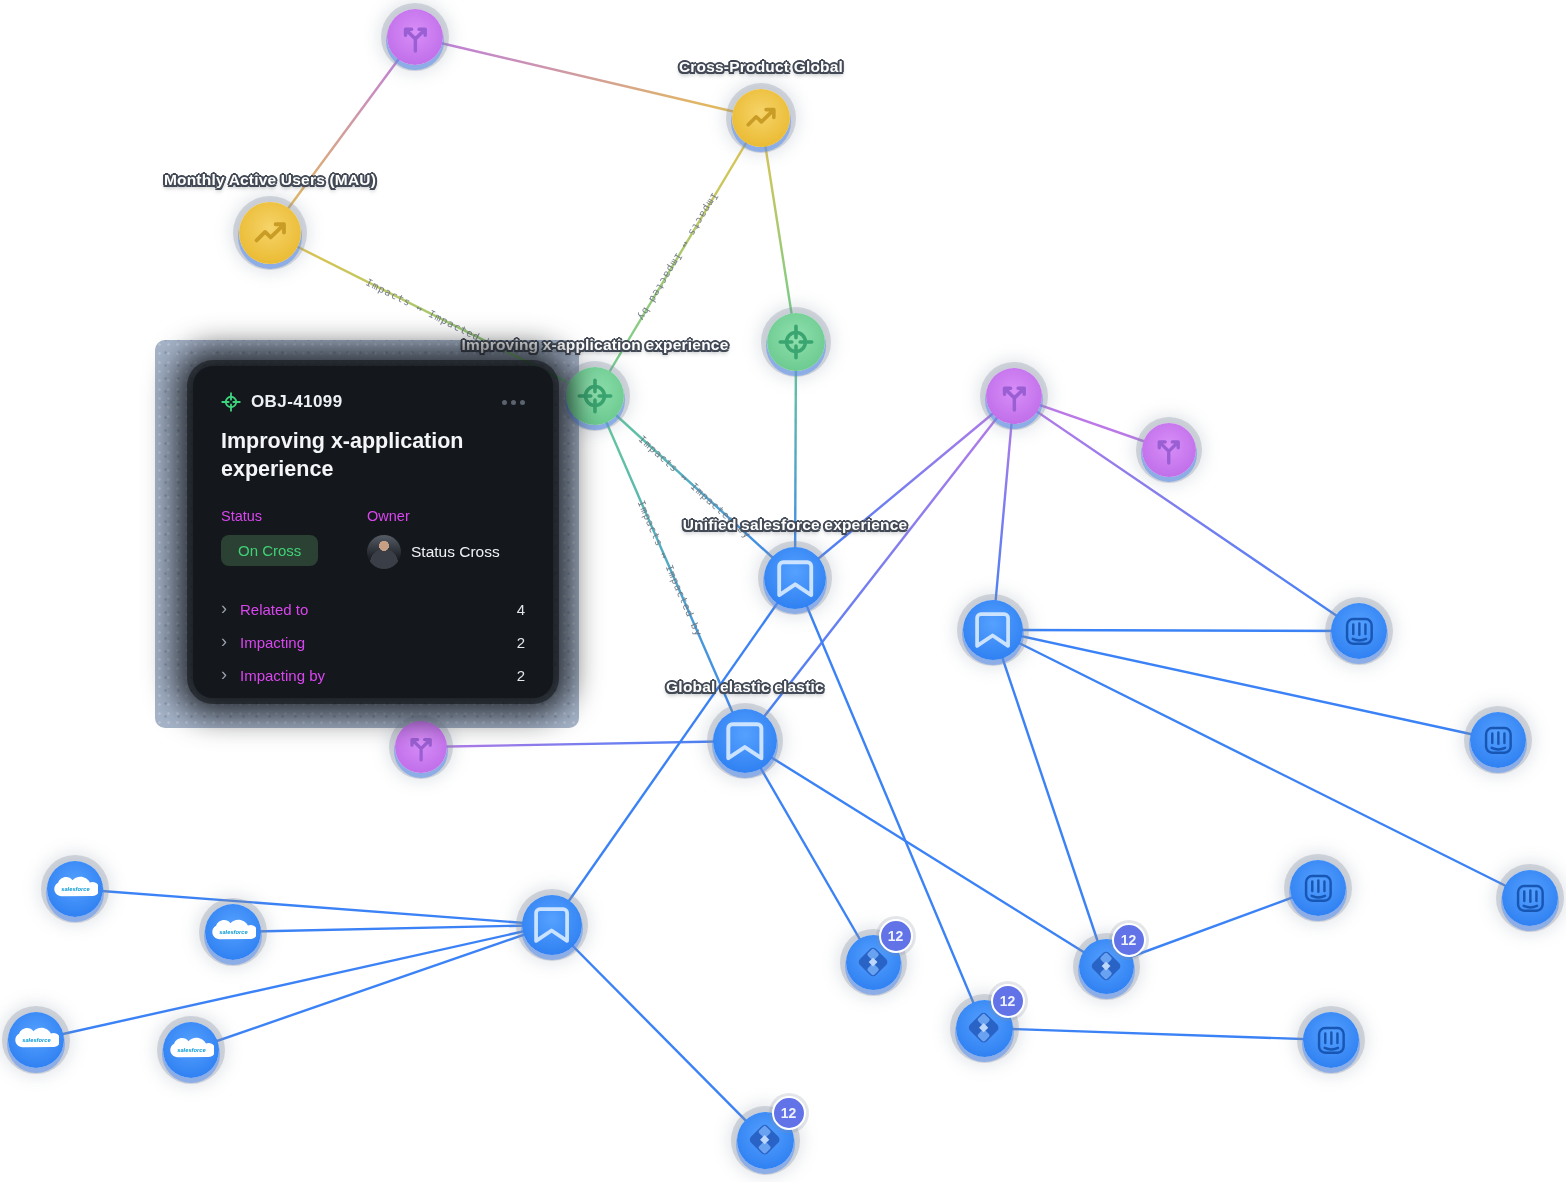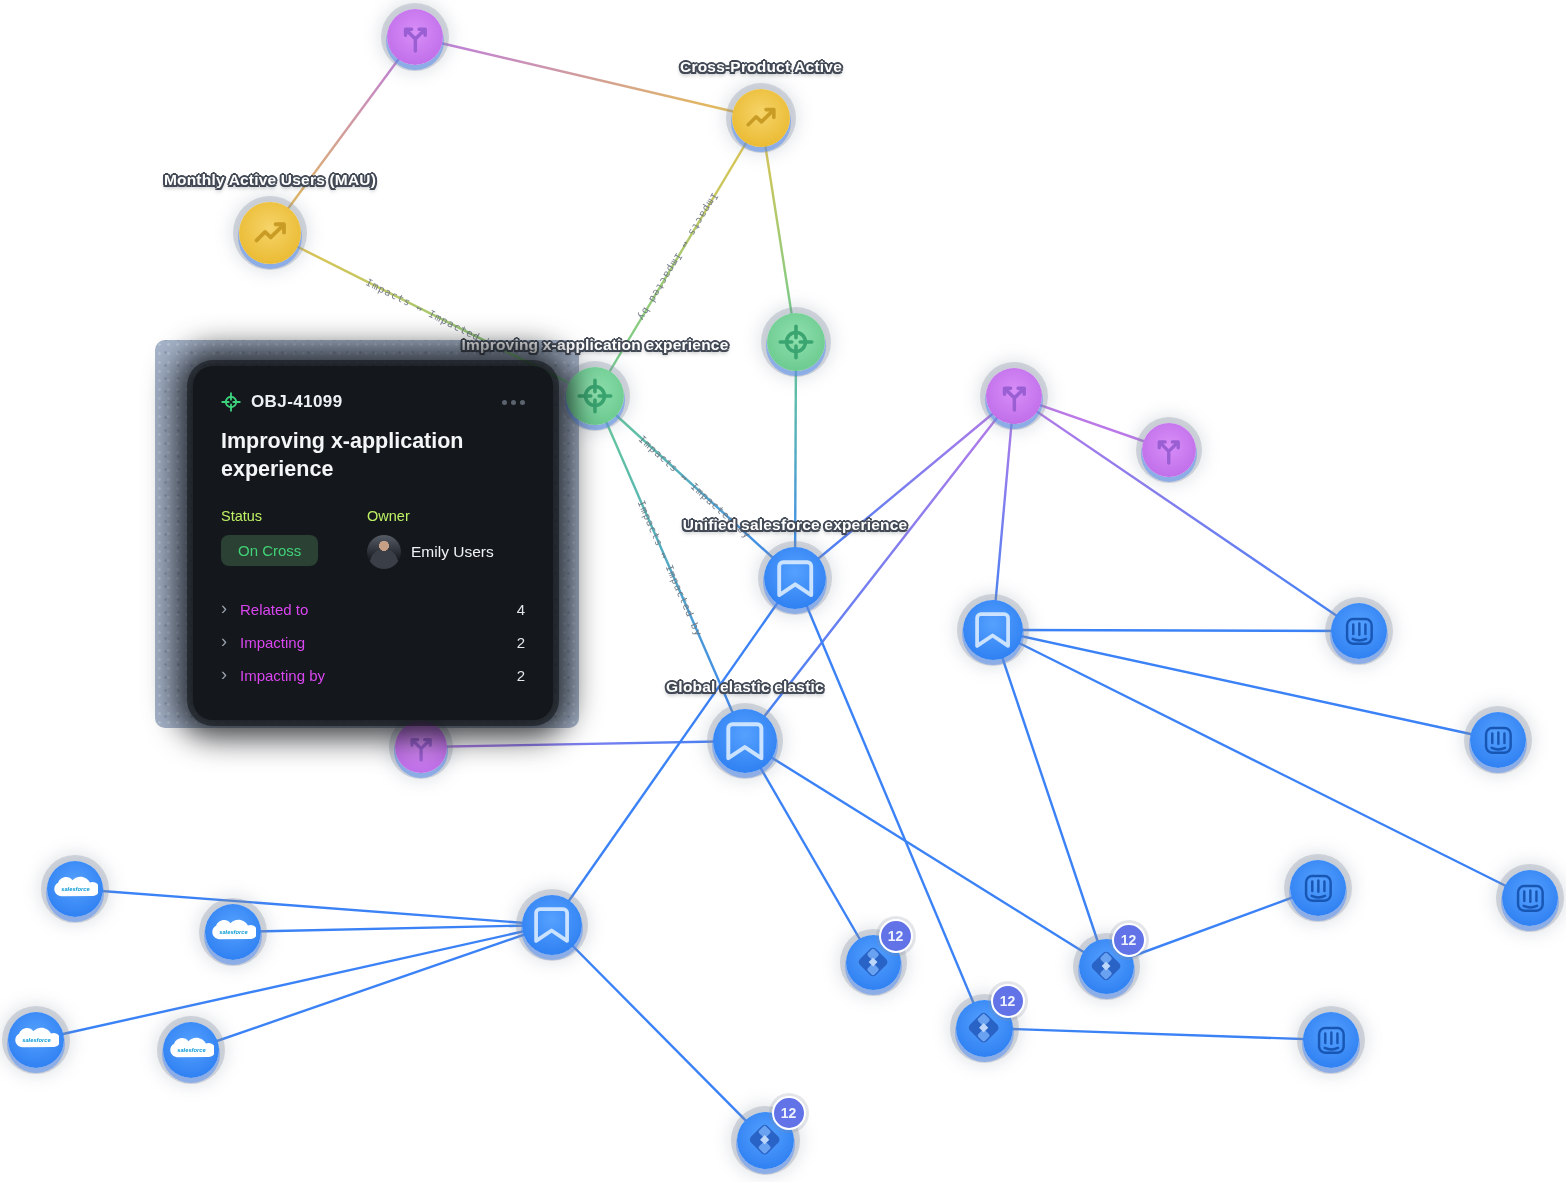--- a/index.html
+++ b/index.html
@@ -52,34 +52,34 @@
     text-shadow:
       -1.5px -1.5px 0 #434a56, 1.5px -1.5px 0 #434a56,
       -1.5px  1.5px 0 #434a56, 1.5px  1.5px 0 #434a56,
       -2px 0 0 #434a56, 2px 0 0 #434a56, 0 -2px 0 #434a56, 0 2px 0 #434a56,
       0 3px 4px rgba(50,56,66,.55);
   }
 
   
   .card{
     position:absolute;left:193px;top:366px;width:360px;min-height:318px;box-sizing:border-box;
-    background:#14171c;border-radius:20px;padding:26px 28px 28px;z-index:6;
+    background:#14171c;border-radius:20px;padding:26px 28px 6px;z-index:6;
     box-shadow:0 0 0 6px rgba(10,12,16,.5), 0 0 30px 18px rgba(10,12,16,.8);
     color:#eef1f4;
   }
   .card-head{display:flex;align-items:center;gap:10px;}
   .obj-icon{width:20px;height:20px;display:block;}
   .obj-icon svg{width:100%;height:100%;display:block;}
   .obj-ref{font-size:17px;font-weight:bold;letter-spacing:.4px;color:#eef1f4;}
   .menu-dots{margin-left:auto;display:flex;align-items:center;cursor:pointer;}
   .menu-dots i{width:5px;height:5px;border-radius:50%;background:#5b636e;display:inline-block;margin-left:4px;}
   .card-title{font-size:21.5px;font-weight:bold;color:#f3f5f7;margin:16px 0 24px;line-height:1.3;max-width:262px;}
   .meta{display:flex;}
   .meta-col:first-child{width:146px;}
-  .meta-label{font-size:14.5px;color:#bef264;margin-bottom:11px;}
+  .meta-label{font-size:14.5px;color:#d946ef;margin-bottom:11px;}
   .status-badge{
     display:inline-block;background:#2a4133;color:#41d277;
     font-size:15px;padding:7px 17px;border-radius:8px;
   }
   .owner{display:flex;align-items:center;gap:10px;font-size:15.5px;color:#f0f2f5;}
   .avatar{
     width:34px;height:34px;border-radius:50%;flex:0 0 auto;
     background:
       radial-gradient(circle at 50% 32%, #c79f85 0 17%, transparent 18%),
       radial-gradient(circle at 50% 82%, #3a3f47 0 42%, transparent 43%),
@@ -260,21 +260,21 @@
           </svg>
         </span>
       </div>
       <div class="node yellow" style="left: 732px; top: 89px; width: 58px; height: 58px;">
         <span class="nicon">
           <svg viewBox="-12 -12 24 24" fill="none" stroke="#c99c26" stroke-width="2.4" stroke-linecap="round" stroke-linejoin="round">
             <path d="M-8.5,4.5 L-3.2,-0.8 L0.3,2.6 L8.5,-5.4 M3.4,-5.6 H8.6 V-0.4"></path>
           </svg>
         </span>
       </div>
-      <div class="graph-label" style="left: 761px; top: 76px;">Cross-Product Active</div>
+      <div class="graph-label" style="left: 761px; top: 76px;">Cross-Product Global</div>
       <div class="node yellow" style="left: 239px; top: 202px; width: 62px; height: 62px;">
         <span class="nicon">
           <svg viewBox="-12 -12 24 24" fill="none" stroke="#c99c26" stroke-width="2.4" stroke-linecap="round" stroke-linejoin="round">
             <path d="M-8.5,4.5 L-3.2,-0.8 L0.3,2.6 L8.5,-5.4 M3.4,-5.6 H8.6 V-0.4"></path>
           </svg>
         </span>
       </div>
       <div class="graph-label" style="left: 270px; top: 189px;">Monthly Active Users (MAU)</div>
       <div class="node green" style="left: 767px; top: 313px; width: 58px; height: 58px;">
         <span class="nicon">
@@ -488,21 +488,21 @@
     <div class="card-title">Improving x-application experience</div>
     <div class="meta">
       <div class="meta-col">
         <div class="meta-label">Status</div>
         <span class="status-badge">On Cross</span>
       </div>
       <div class="meta-col">
         <div class="meta-label">Owner</div>
         <div class="owner">
           <span class="avatar"></span>
-          <span>Emily Users</span>
+          <span>Status Cross</span>
         </div>
       </div>
     </div>
     <div class="rel-rows">
       <div class="rel-row">
         <span class="chev">›</span>
         <span class="rel-label">Related to</span>
         <span class="rel-count">4</span>
       </div>
       <div class="rel-row">

